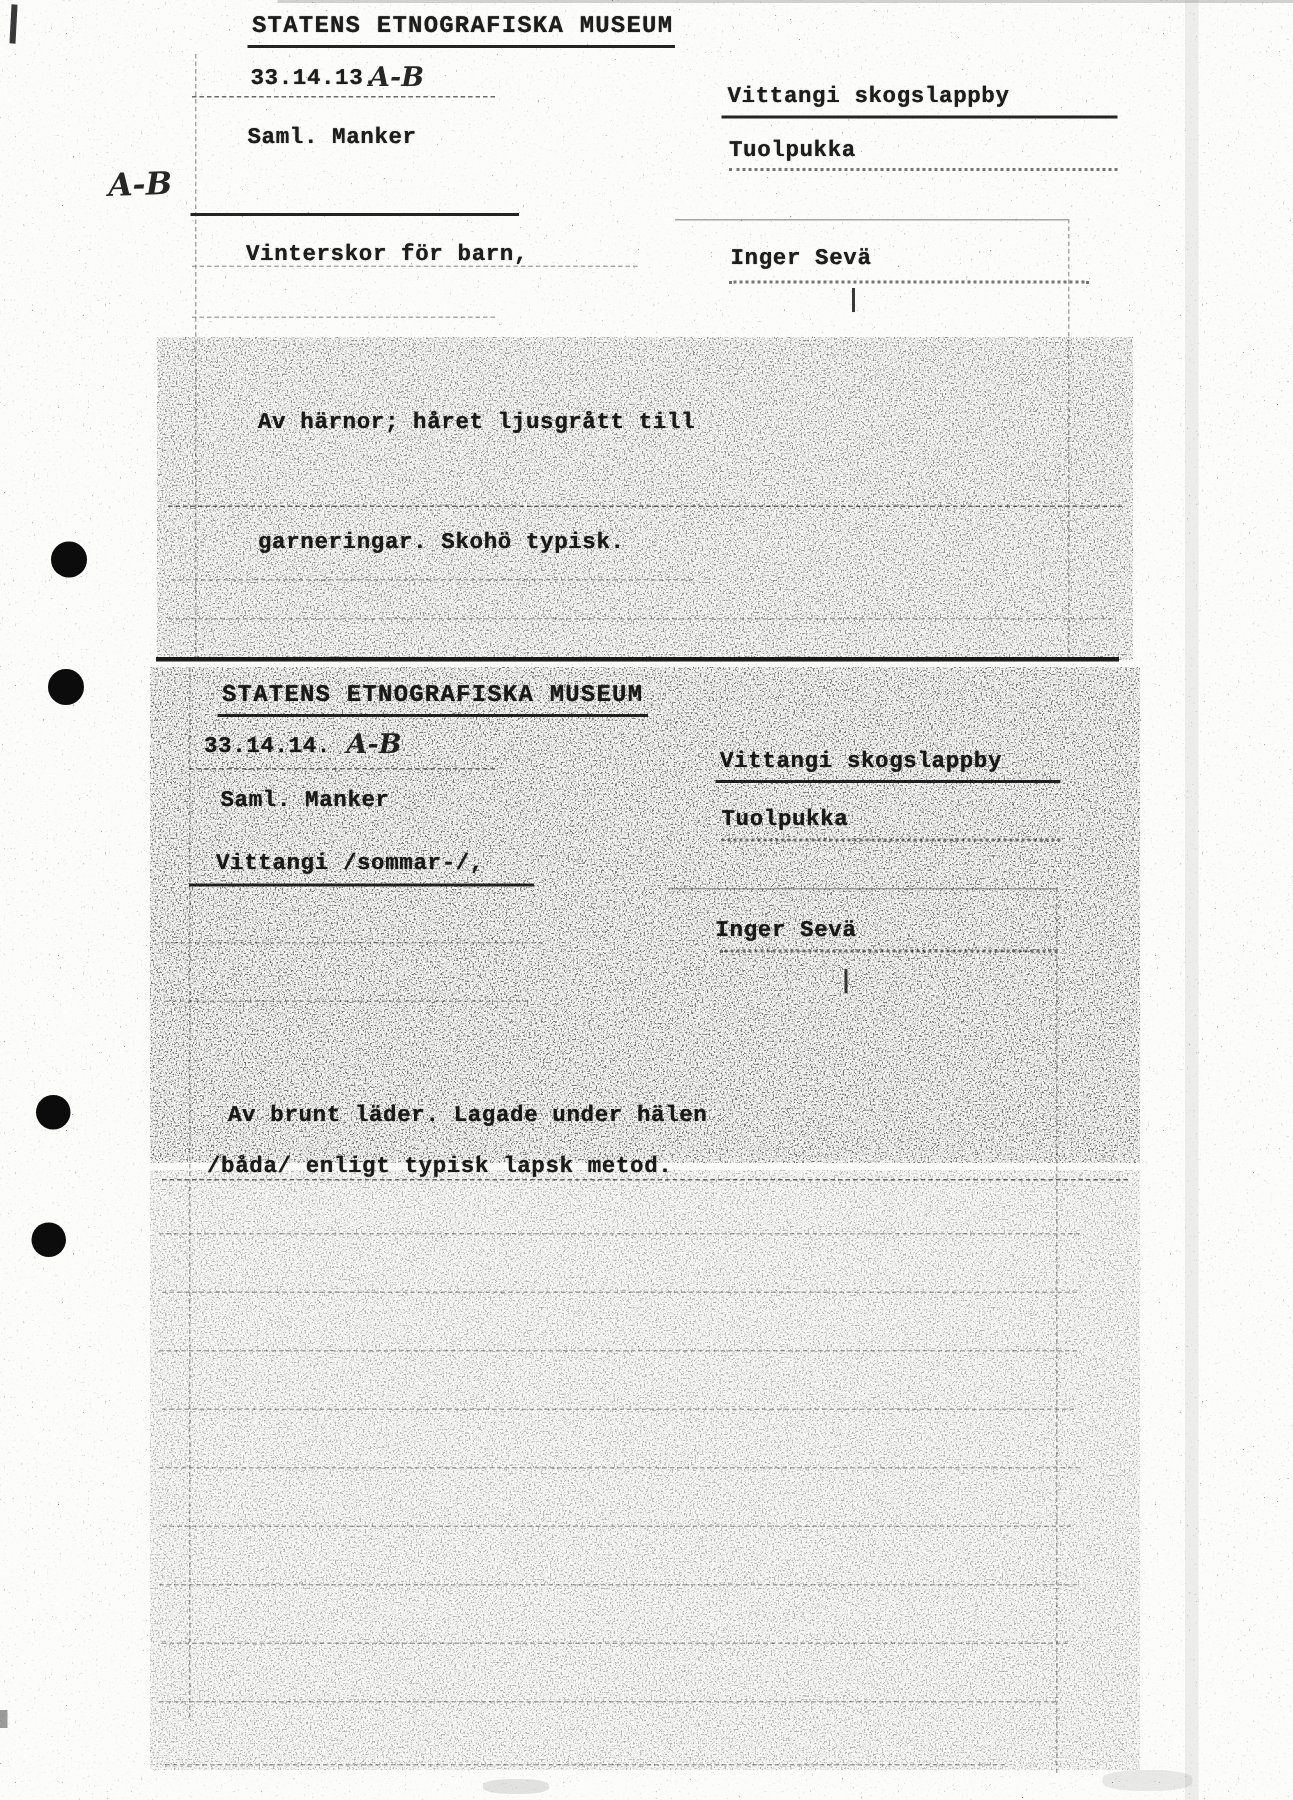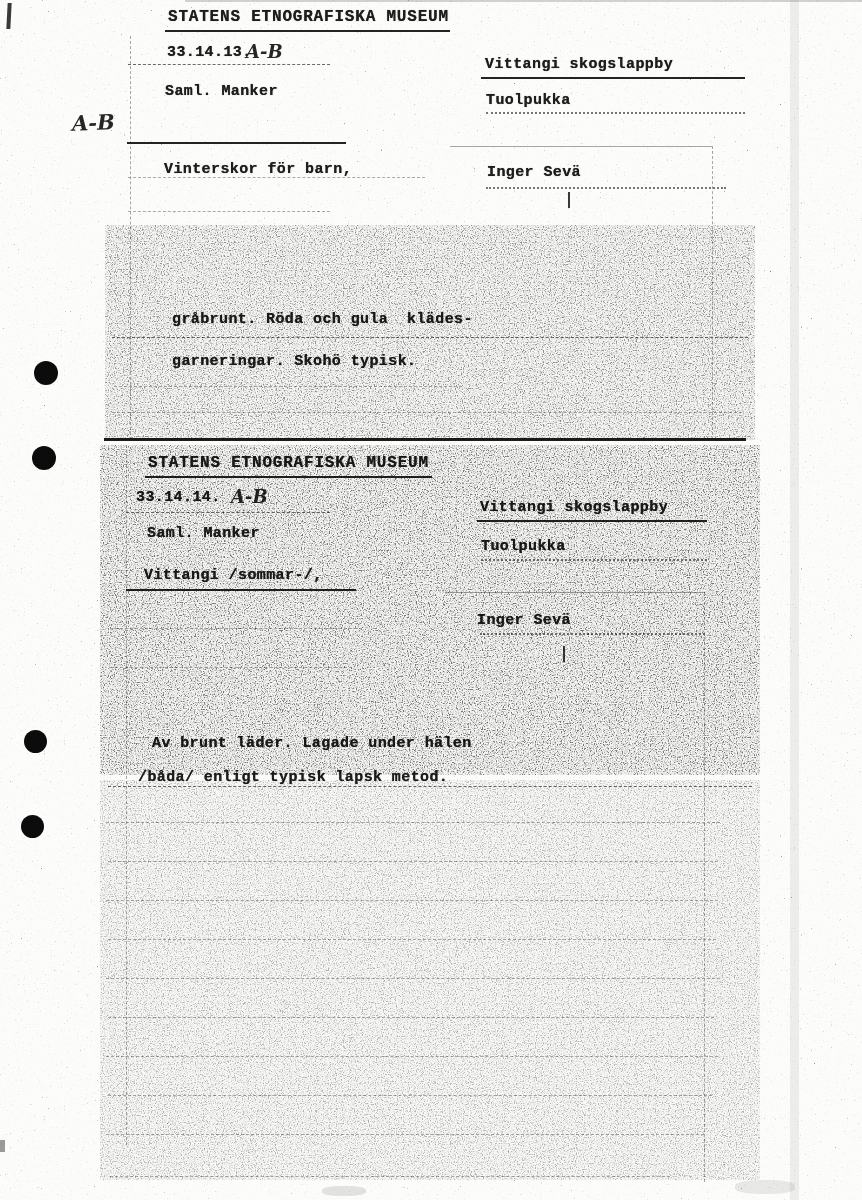--- a/index.html
+++ b/index.html
@@ -88,21 +88,21 @@
     <div class="ln dot" style="left:486px;top:112px;width:259px;"></div>
 
     <div class="ln soft" style="left:450px;top:146px;width:262px;"></div>
     <div class="typed" style="left:487px;top:165px;">Inger Sevä</div>
     <div class="ln dot" style="left:486px;top:187px;width:240px;"></div>
     <div class="tick" style="left:568px;top:192px;width:2px;height:16px;"></div>
 
     <div class="ln faint" style="left:128px;top:177px;width:297px;"></div>
     <div class="ln faint" style="left:128px;top:211px;width:202px;"></div>
 
-    <div class="typed" style="left:172px;top:312px;">gråbrunt. Röda och gula  klädes-</div>
+    <div class="typed" style="left:172px;top:274px;">Av härnor; håret ljusgrått till</div>
     <div class="ln" style="left:112px;top:337px;width:636px;"></div>
     <div class="typed" style="left:172px;top:354px;">garneringar. Skohö typisk.</div>
 
     <div class="ln faint" style="left:114px;top:386px;width:348px;"></div>
     <div class="ln faint" style="left:112px;top:412px;width:630px;"></div>
     <div class="ln solid3" style="left:104px;top:438px;width:642px;"></div>
   </section>
 
   <section class="abs" style="left:0;top:440px;width:862px;height:760px;">
 

